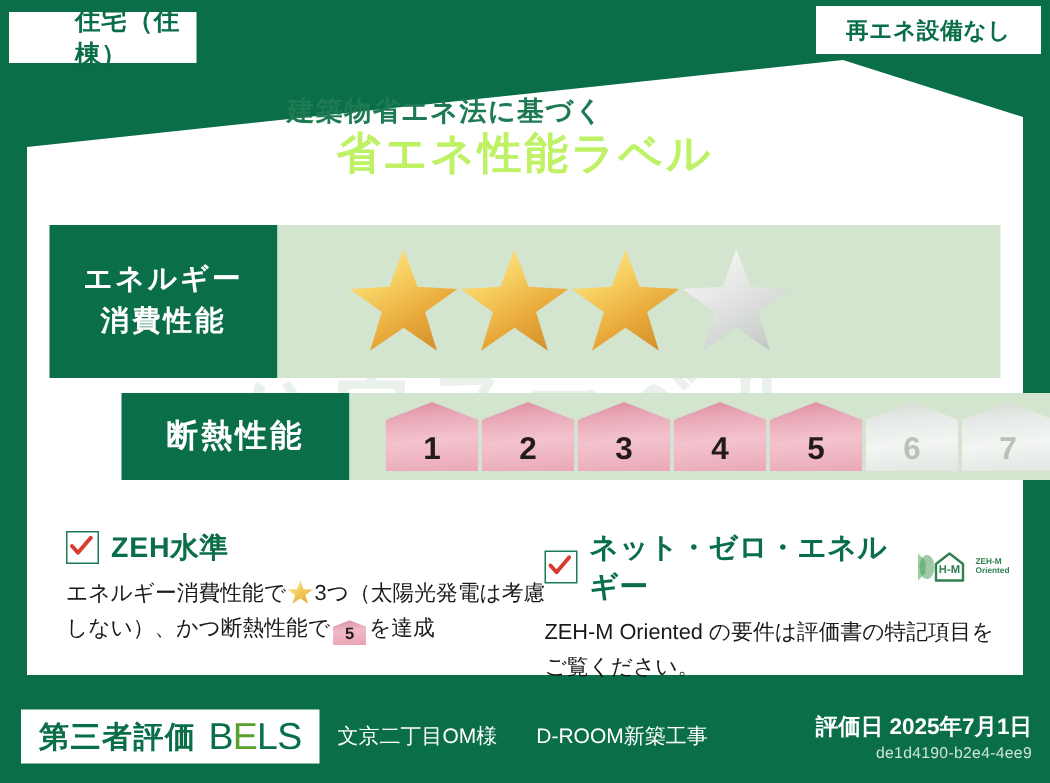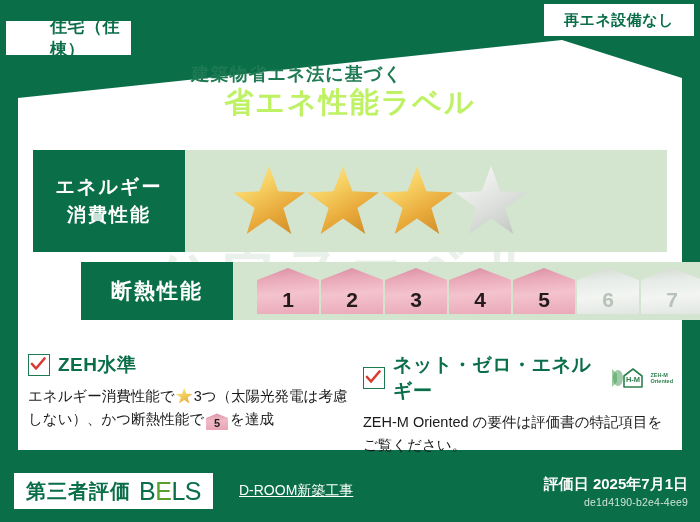--- a/index.html
+++ b/index.html
@@ -19,21 +19,21 @@
   .corner-tag{
     position:absolute;
     background:#ffffff;
     color:#0a6e49;
     font-weight:bold;
     display:flex;align-items:center;justify-content:center;
     letter-spacing:.5px;
     box-sizing:border-box;
   }
   #tag-dwelling{
-    left:6px;top:21px;width:125px;height:34px;font-size:17px;padding-left:44px;
+    left:6px;top:8px;width:125px;height:34px;font-size:17px;padding-left:44px;
   }
   #tag-renewable{
     right:6px;top:4px;width:150px;height:32px;font-size:15px;
   }
 
   
   #body-panel{
     position:absolute;
     left:18px;top:40px;
     width:664px;height:410px;
@@ -107,21 +107,21 @@
     color:#221a1c;
   }
   .chev.off{
     background:linear-gradient(175deg,#d2d8d2 0%,#e6eae6 25%,#f2f5f2 60%,#e2e6e2 100%);
     color:#b9c2b9;
   }
   .chev span{font-size:21px;font-weight:bold;line-height:1;}
 
   
   .info-col{position:absolute;top:352px;}
-  #info-zeh{left:28px;width:320px;}
+  #info-zeh{left:44px;width:320px;}
   #info-nze{left:363px;width:310px;}
 
   .info-head{display:flex;align-items:center;gap:8px;margin-bottom:7px;}
   .checkbox{
     width:20px;height:20px;border:1.6px solid #1d7a52;background:#fff;
     flex:none;position:relative;
   }
   .checkbox svg{position:absolute;left:1px;top:1px;}
   .info-title{font-size:19px;font-weight:bold;color:#0a6e49;letter-spacing:.5px;}
 
@@ -151,21 +151,21 @@
   #bels-chip{
     margin-left:14px;background:#ffffff;height:36px;
     display:flex;align-items:center;padding:0 12px;flex:none;
   }
   #bels-jp{font-size:20px;font-weight:bold;color:#0a6e49;letter-spacing:1px;}
   #bels-en{font-size:25px;font-weight:normal;margin-left:8px;letter-spacing:-.5px;}
   #bels-en .b1{color:#0a6e49;}
   #bels-en .b2{color:#5aa02c;}
   #bels-en .b3{color:#0a6e49;}
   #owner-name{color:#fff;font-size:14px;margin-left:12px;white-space:nowrap;}
-  #project-name{color:#fff;font-size:14px;margin-left:26px;white-space:nowrap;text-decoration:underline;}
+  #project-name{color:#fff;font-size:14px;margin-left:26px;white-space:nowrap;}
   #footer-right{margin-left:auto;margin-right:12px;text-align:right;}
   #eval-date{color:#fff;font-size:15px;font-weight:bold;}
   #eval-id{color:#cfe3d8;font-size:10.5px;margin-top:2px;letter-spacing:.2px;}
 </style>
 </head>
 <body>
 
 <div id="label-root">
 
   <div class="corner-tag" id="tag-dwelling">住宅（住棟）</div>
@@ -256,20 +256,21 @@
       </span>
     </div>
     <div class="info-body">ZEH-M Oriented の要件は評価書の特記項目をご覧ください。</div>
   </div>
 
   <div id="footer">
     <div id="bels-chip">
       <span id="bels-jp">第三者評価</span>
       <span id="bels-en"><span class="b1">B</span><span class="b2">E</span><span class="b3">LS</span></span>
     </div>
+    <span id="owner-name">文京二丁目OM様</span>
     <span id="project-name">D-ROOM新築工事</span>
     <div id="footer-right">
       <div id="eval-date">評価日 2025年7月1日</div>
       <div id="eval-id">de1d4190-b2e4-4ee9</div>
     </div>
   </div>
 
 </div>
 
 </body></html>

